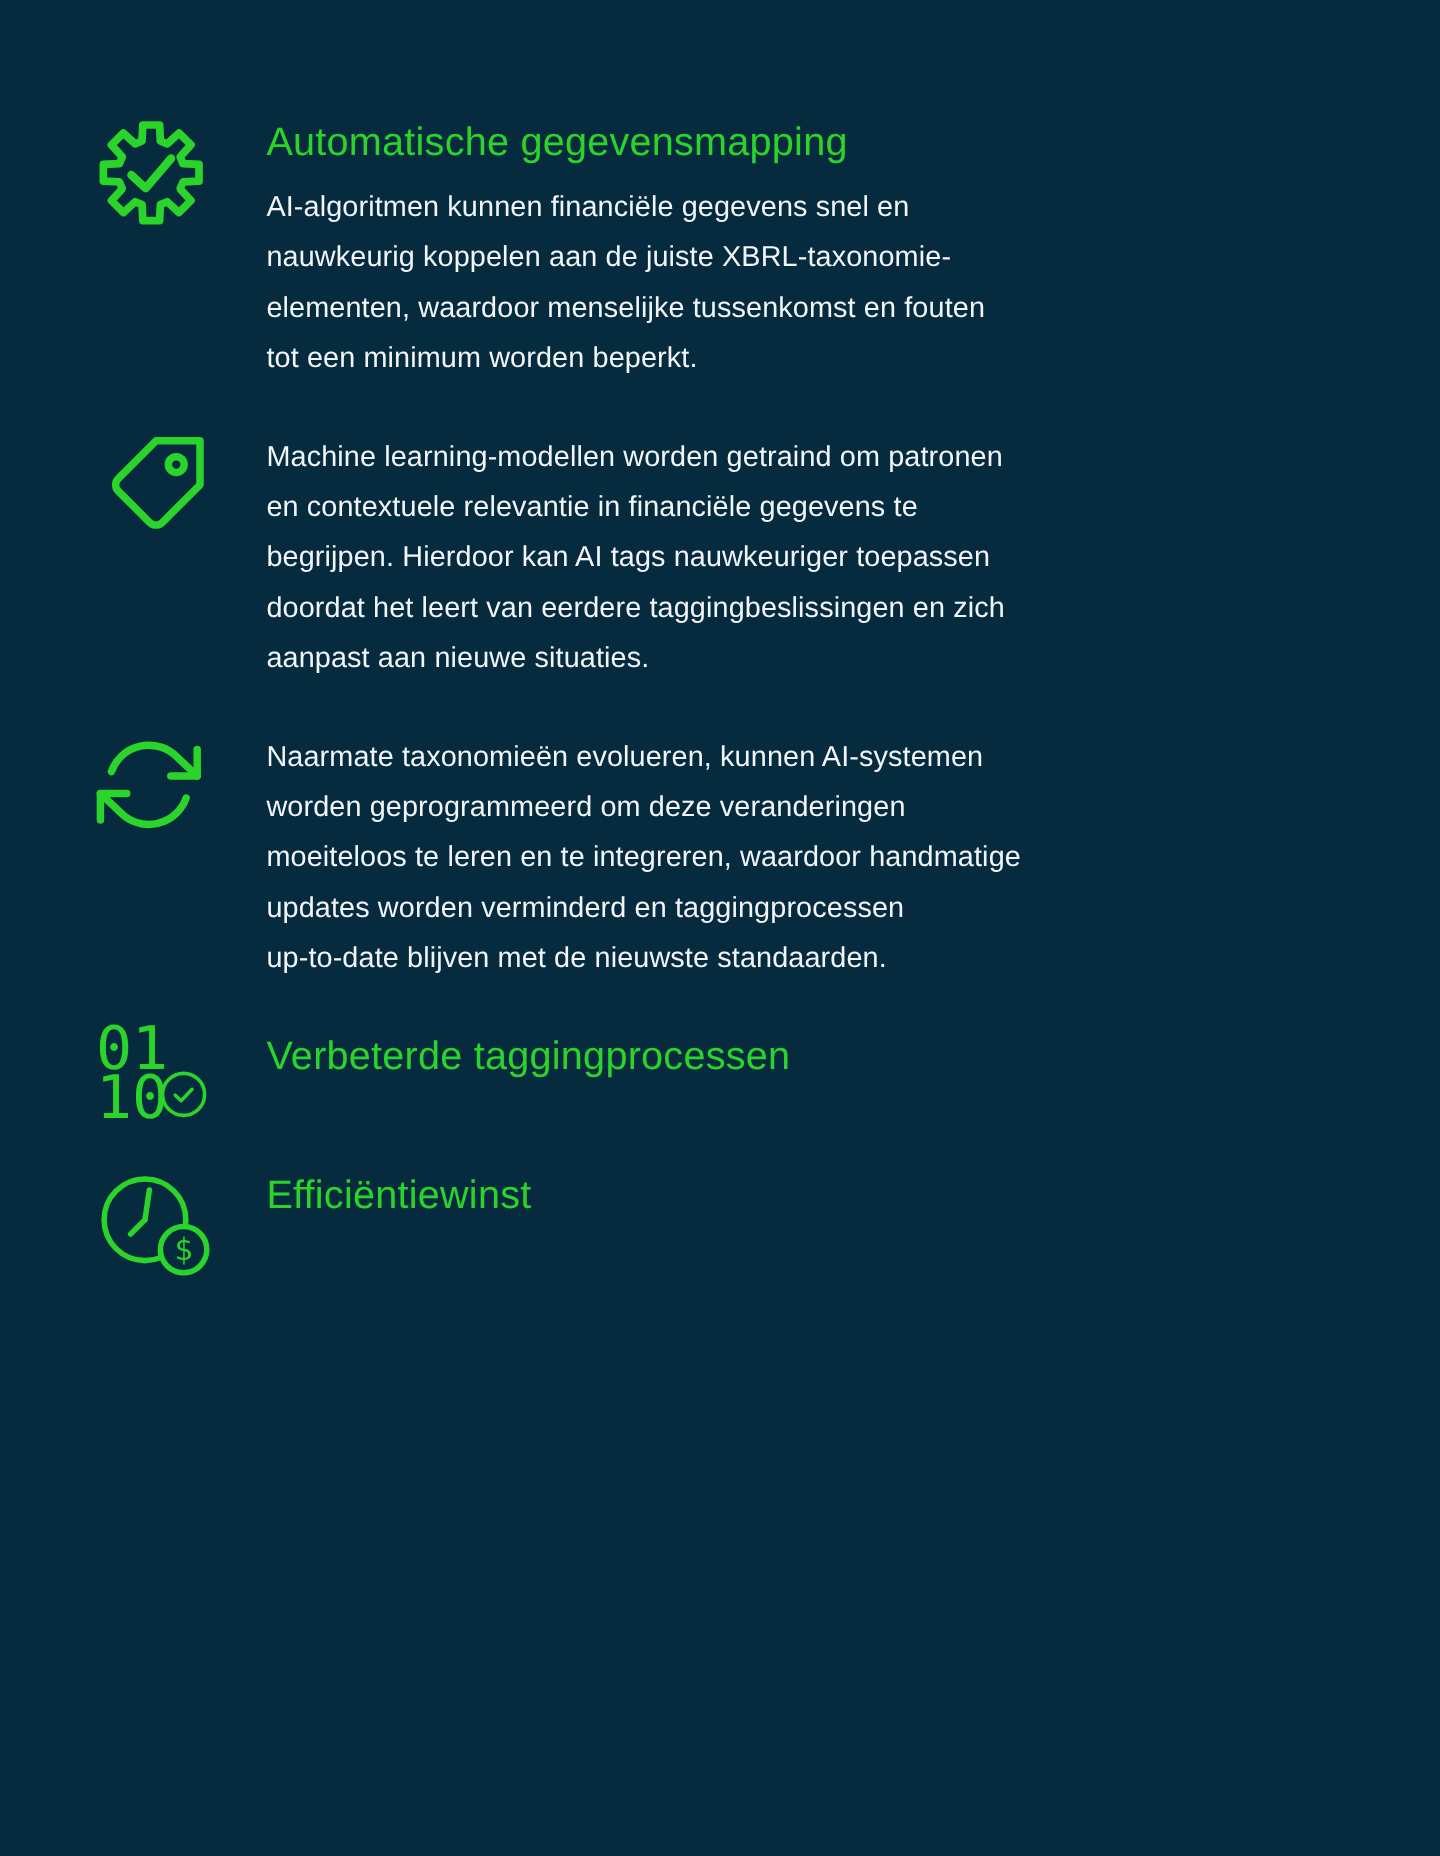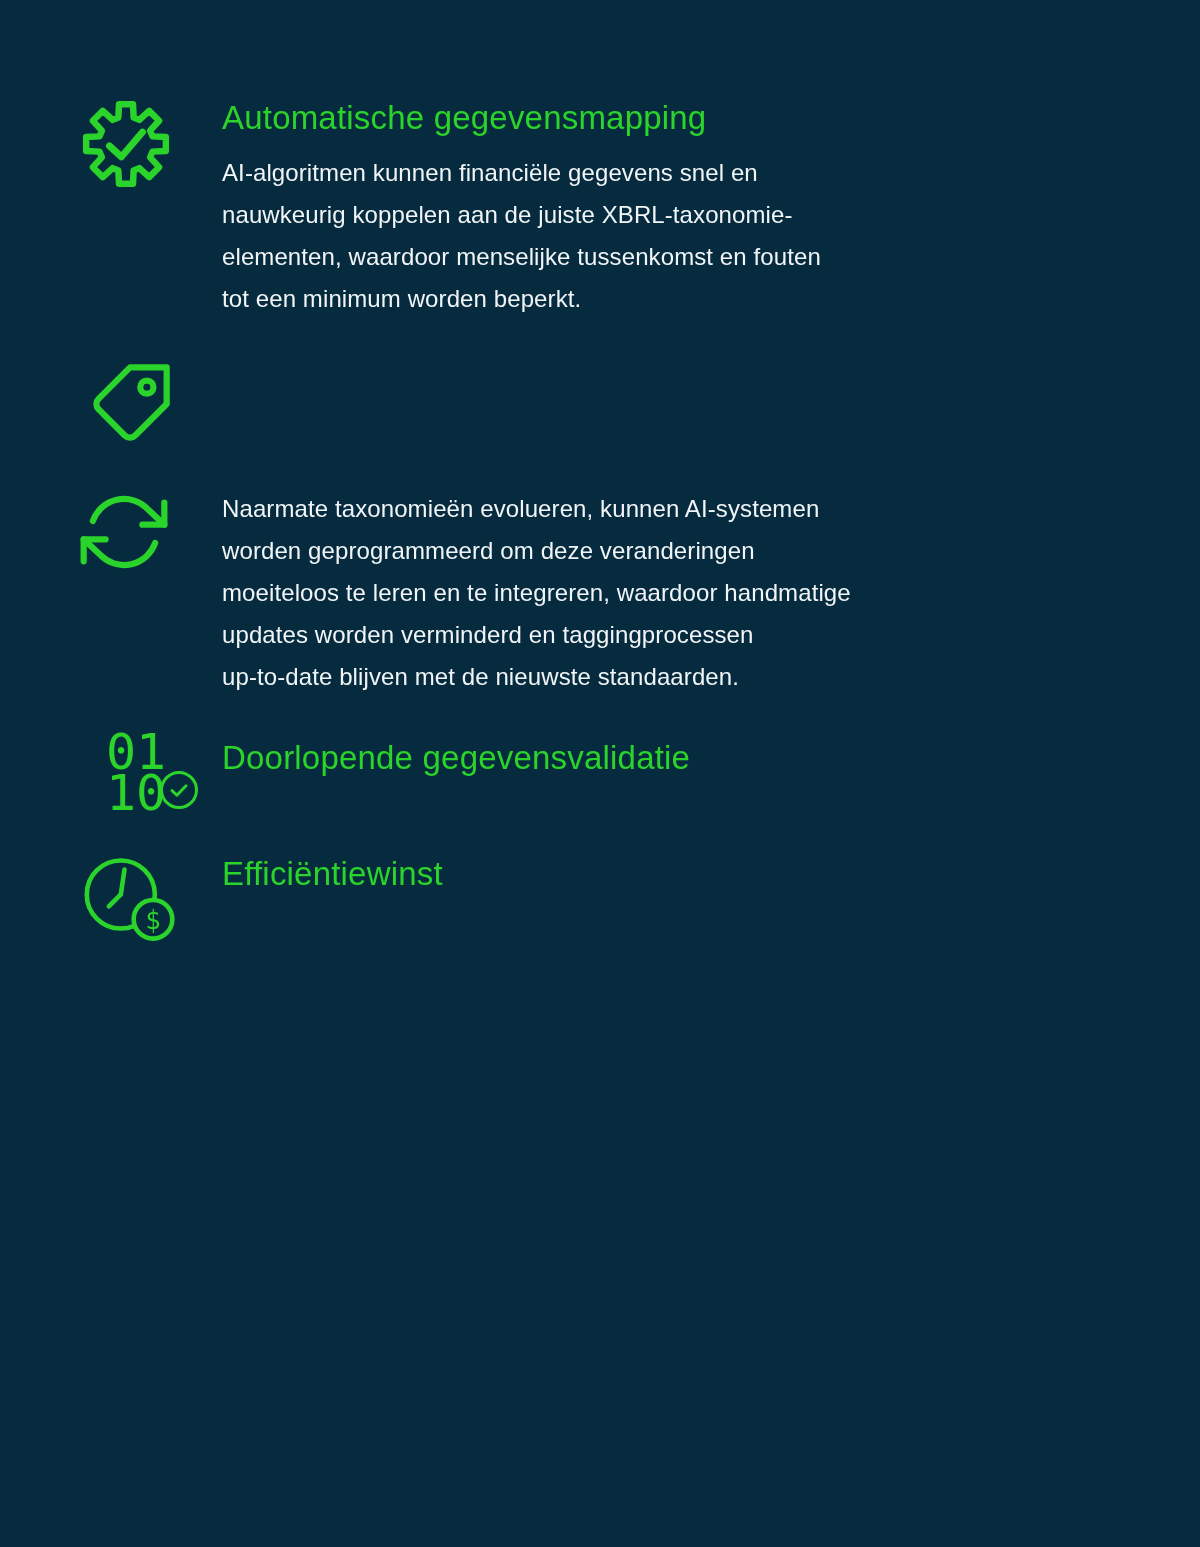--- a/index.html
+++ b/index.html
@@ -51,21 +51,21 @@
   }
   .icon-svg { display: block; }
   .stroke-green {
     stroke: #2BD42B;
     fill: none;
     stroke-linecap: round;
     stroke-linejoin: round;
   }
   .tag-flip { transform: scaleX(-1); }
   
-  .binary-wrap { position: relative; width: 110px; margin-left: 26px; }
+  .binary-wrap { position: relative; width: 110px; }
   .binary-digits {
     font-family: "DejaVu Sans Mono", monospace;
     font-size: 50px;
     line-height: 41px;
     color: #2BD42B;
     white-space: pre-line;
     margin-top: -6px;
   }
   .binary-check {
     position: absolute;
@@ -100,20 +100,25 @@
   </div>
 
   <div class="section">
     <div class="icon-cell">
       <svg class="icon-svg tag-flip" width="88" height="88" viewBox="0 0 24 24" style="margin-left:6px;">
         <path class="stroke-green" stroke-width="1.7" d="M20.59 13.41l-7.17 7.17a2 2 0 0 1-2.83 0L2 12V2h10l8.59 8.59a2 2 0 0 1 0 2.83z"></path>
         <circle class="stroke-green" stroke-width="1.7" cx="7.4" cy="7.4" r="1.8"></circle>
       </svg>
     </div>
     <div class="text-cell">
+      <div class="bodytext">Machine learning-modellen worden getraind om patronen
+en contextuele relevantie in financiële gegevens te
+begrijpen. Hierdoor kan AI tags nauwkeuriger toepassen
+doordat het leert van eerdere taggingbeslissingen en zich
+aanpast aan nieuwe situaties.</div>
     </div>
   </div>
 
   <div class="section">
     <div class="icon-cell">
       <svg class="icon-svg" width="88" height="88" viewBox="0 0 24 24">
         <polyline class="stroke-green" stroke-width="1.7" points="23 4 23 10 17 10"></polyline>
         <polyline class="stroke-green" stroke-width="1.7" points="1 20 1 14 7 14"></polyline>
         <path class="stroke-green" stroke-width="1.7" d="M3.51 9a9 9 0 0 1 14.85-3.36L23 10M1 14l4.64 4.36A9 9 0 0 0 20.49 15"></path>
       </svg>
@@ -132,21 +137,21 @@
       <div class="binary-wrap">
         <div class="binary-digits">01
 10</div>
         <svg class="binary-check" width="42" height="42" viewBox="0 0 24 24">
           <circle cx="12" cy="12" r="10" fill="#062B3E" stroke="#2BD42B" stroke-width="1.7"></circle>
           <polyline class="stroke-green" stroke-width="1.7" points="8 12.4 10.8 15 16 9.6"></polyline>
         </svg>
       </div>
     </div>
     <div class="text-cell">
-      <h2 class="title">Doorlopende gegevensvalidatie</h2>
+      <h2 class="title">Verbeterde taggingprocessen</h2>
     </div>
   </div>
 
   <div class="section">
     <div class="icon-cell">
       <svg class="icon-svg" width="100" height="92" viewBox="0 0 108 100">
         <circle class="stroke-green" stroke-width="5" cx="44" cy="44" r="37"></circle>
         <line class="stroke-green" stroke-width="5" x1="44" y1="44" x2="48" y2="17"></line>
         <line class="stroke-green" stroke-width="5" x1="44" y1="44" x2="31" y2="57"></line>
         <circle cx="79" cy="71" r="21" fill="#062B3E" stroke="#2BD42B" stroke-width="5"></circle>

